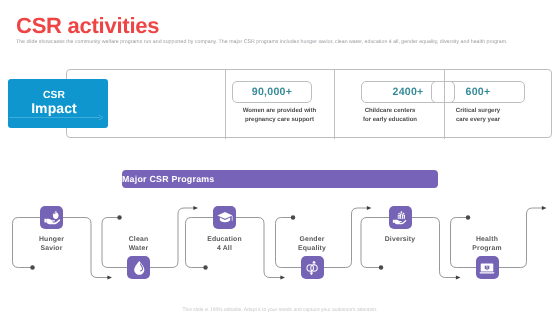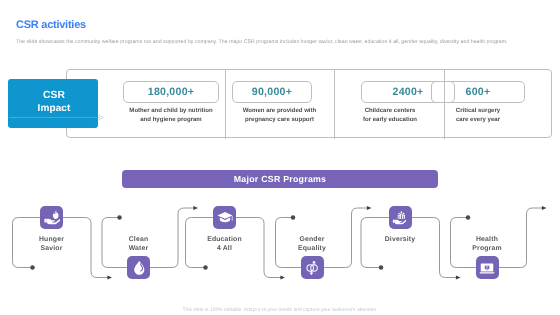--- a/index.html
+++ b/index.html
@@ -1,44 +1,44 @@
 <!DOCTYPE html>
 <html><head>
 <meta charset="utf-8">
 <style>
   html,body{margin:0;padding:0;}
   body{width:560px;height:315px;background:#ffffff;font-family:"Liberation Sans",sans-serif;overflow:hidden;position:relative;
        -webkit-font-smoothing:antialiased;text-rendering:geometricPrecision;}
   .page{position:absolute;left:0;top:0;width:560px;height:315px;}
 
   
-  #title{position:absolute;left:16px;top:19.9px;font-size:11px;font-weight:bold;color:#3b82f6;letter-spacing:-0.25px;line-height:11px;}
+  #title{position:absolute;left:16px;top:19.9px;font-size:22px;font-weight:bold;color:#ef4444;letter-spacing:-0.25px;line-height:11px;}
   #subtitle{position:absolute;left:16px;top:39.2px;font-size:5.22px;color:#9a9ca0;letter-spacing:0.015px;line-height:6px;white-space:nowrap;}
   #footer{position:absolute;left:0;top:307.6px;width:560px;text-align:center;font-size:4.95px;color:#c4c6c8;letter-spacing:0.01px;}
 
   
   #statband{position:absolute;left:66px;top:69px;width:486px;height:68.5px;
             border:0.8px solid #bcbec0;border-radius:4px;box-sizing:border-box;}
   .vdiv{position:absolute;top:0;width:0.8px;height:68.5px;background:#bcbec0;}
 
-  #impact{position:absolute;left:8px;top:78.5px;width:90px;height:49px;background:#0f96ce;border-radius:3px;
+  #impact{position:absolute;left:8px;top:78.5px;width:100px;height:49px;background:#0f96ce;border-radius:3px;
           color:#ffffff;text-align:center;box-sizing:border-box;}
   #impact .t1{position:absolute;left:-1px;top:12.3px;width:94px;font-size:10.3px;font-weight:bold;line-height:9px;letter-spacing:0.1px;}
-  #impact .t2{position:absolute;left:-1px;top:25.0px;width:94px;font-size:10px;font-weight:bold;line-height:9px;letter-spacing:0.1px;}
+  #impact .t2{position:absolute;left:-1px;top:25.0px;width:94px;font-size:14px;font-weight:bold;line-height:9px;letter-spacing:0.1px;}
   #impact .arrow{position:absolute;left:0.5px;top:35.0px;width:96px;height:7px;opacity:0.62;}
 
   .statcol{position:absolute;top:69px;height:68.5px;}
   .pill{position:absolute;top:11.5px;height:22px;border:0.8px solid #bcbec0;border-radius:5px;
         box-sizing:border-box;display:flex;align-items:center;justify-content:center;}
   .pill span{font-size:10.6px;font-weight:bold;color:#358a98;letter-spacing:0.25px;position:relative;top:0.3px;}
   .slab{position:absolute;top:38.4px;text-align:center;font-size:6.05px;font-weight:bold;color:#4b4b4d;line-height:8.9px;}
 
   
   #banner{position:absolute;left:122px;top:169.5px;width:316px;height:18.5px;background:#7763b8;border-radius:4px;
-          display:flex;align-items:center;justify-content:center;}
+          display:flex;align-items:center;}
   #banner span{font-size:8.8px;font-weight:bold;color:#ffffff;letter-spacing:0.25px;position:relative;top:0.2px;}
 
   
   #flow{position:absolute;left:0;top:0;width:560px;height:315px;}
   .ibox{position:absolute;width:23px;height:23px;border-radius:5px;background:#7563b5;}
   .ibox svg{position:absolute;left:3.5px;top:3.5px;width:16px;height:16px;}
   .plab{position:absolute;width:70px;text-align:center;font-size:6.85px;font-weight:bold;color:#58595b;line-height:9.2px;letter-spacing:0.18px;}
 </style>
 </head>
 <body>
@@ -46,26 +46,20 @@
 <div class="page">
   <div id="title">CSR activities</div>
   <div id="subtitle">The slide showcases the community welfare programs run and supported by company. The major CSR programs includes hunger savior, clean water, education 4 all, gender equality, diversity and health program.</div>
 
   <div id="statband">
     <div class="vdiv" style="left:158.2px"></div>
     <div class="vdiv" style="left:267.2px"></div>
     <div class="vdiv" style="left:377.2px"></div>
   </div>
 
-  <div class="statcol" style="left:66px;width:159px">
-    <div class="pill" style="left:57px;width:96px">
-        <span>180,000+</span>
-      </div>
-    <div class="slab" style="left:52px;width:106px"><span>Mother and child by nutrition</span><br><span>and hygiene program</span></div>
-  </div>
   <div class="statcol" style="left:225px;width:109px">
     <div class="pill" style="left:7px;width:80px">
         <span>90,000+</span>
       </div>
     <div class="slab" style="left:2px;width:105px"><span>Women are provided with</span><br><span>pregnancy care support</span></div>
   </div>
   <div class="statcol" style="left:334px;width:110px">
     <div class="pill" style="left:27px;width:94px">
         <span>2400+</span>
       </div>

